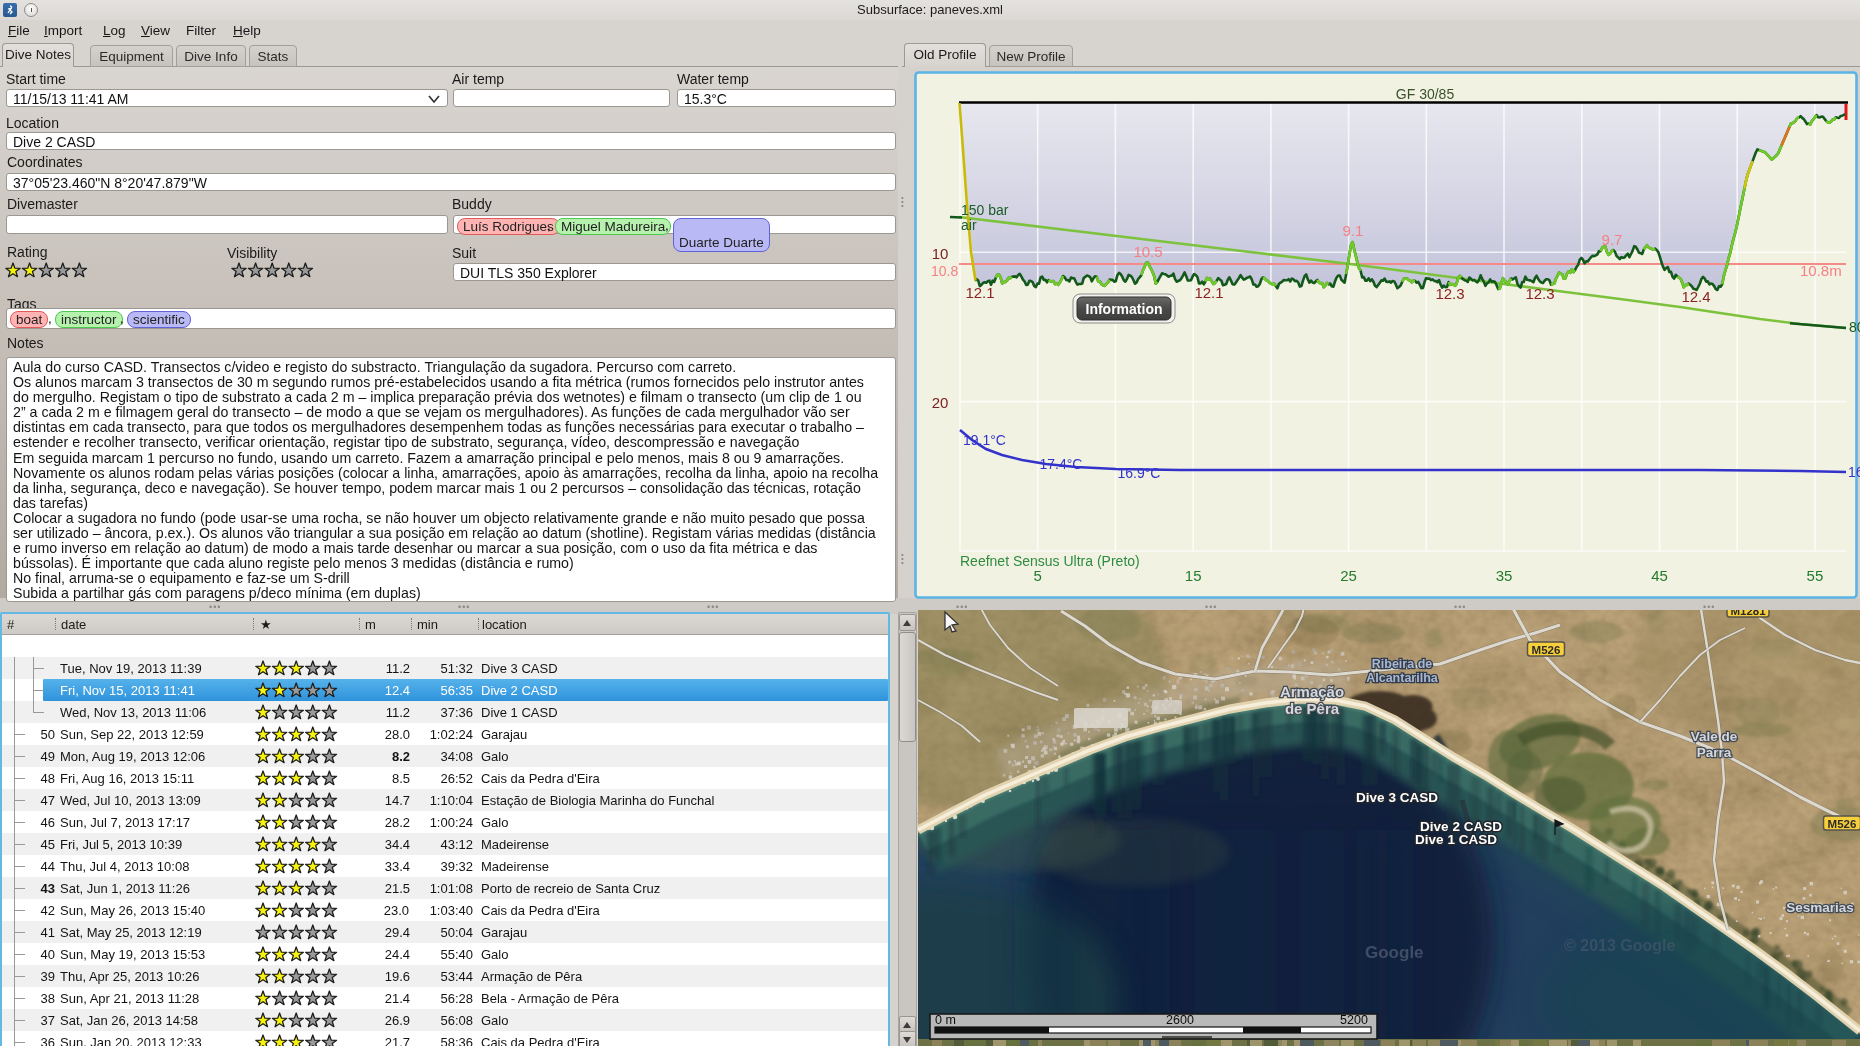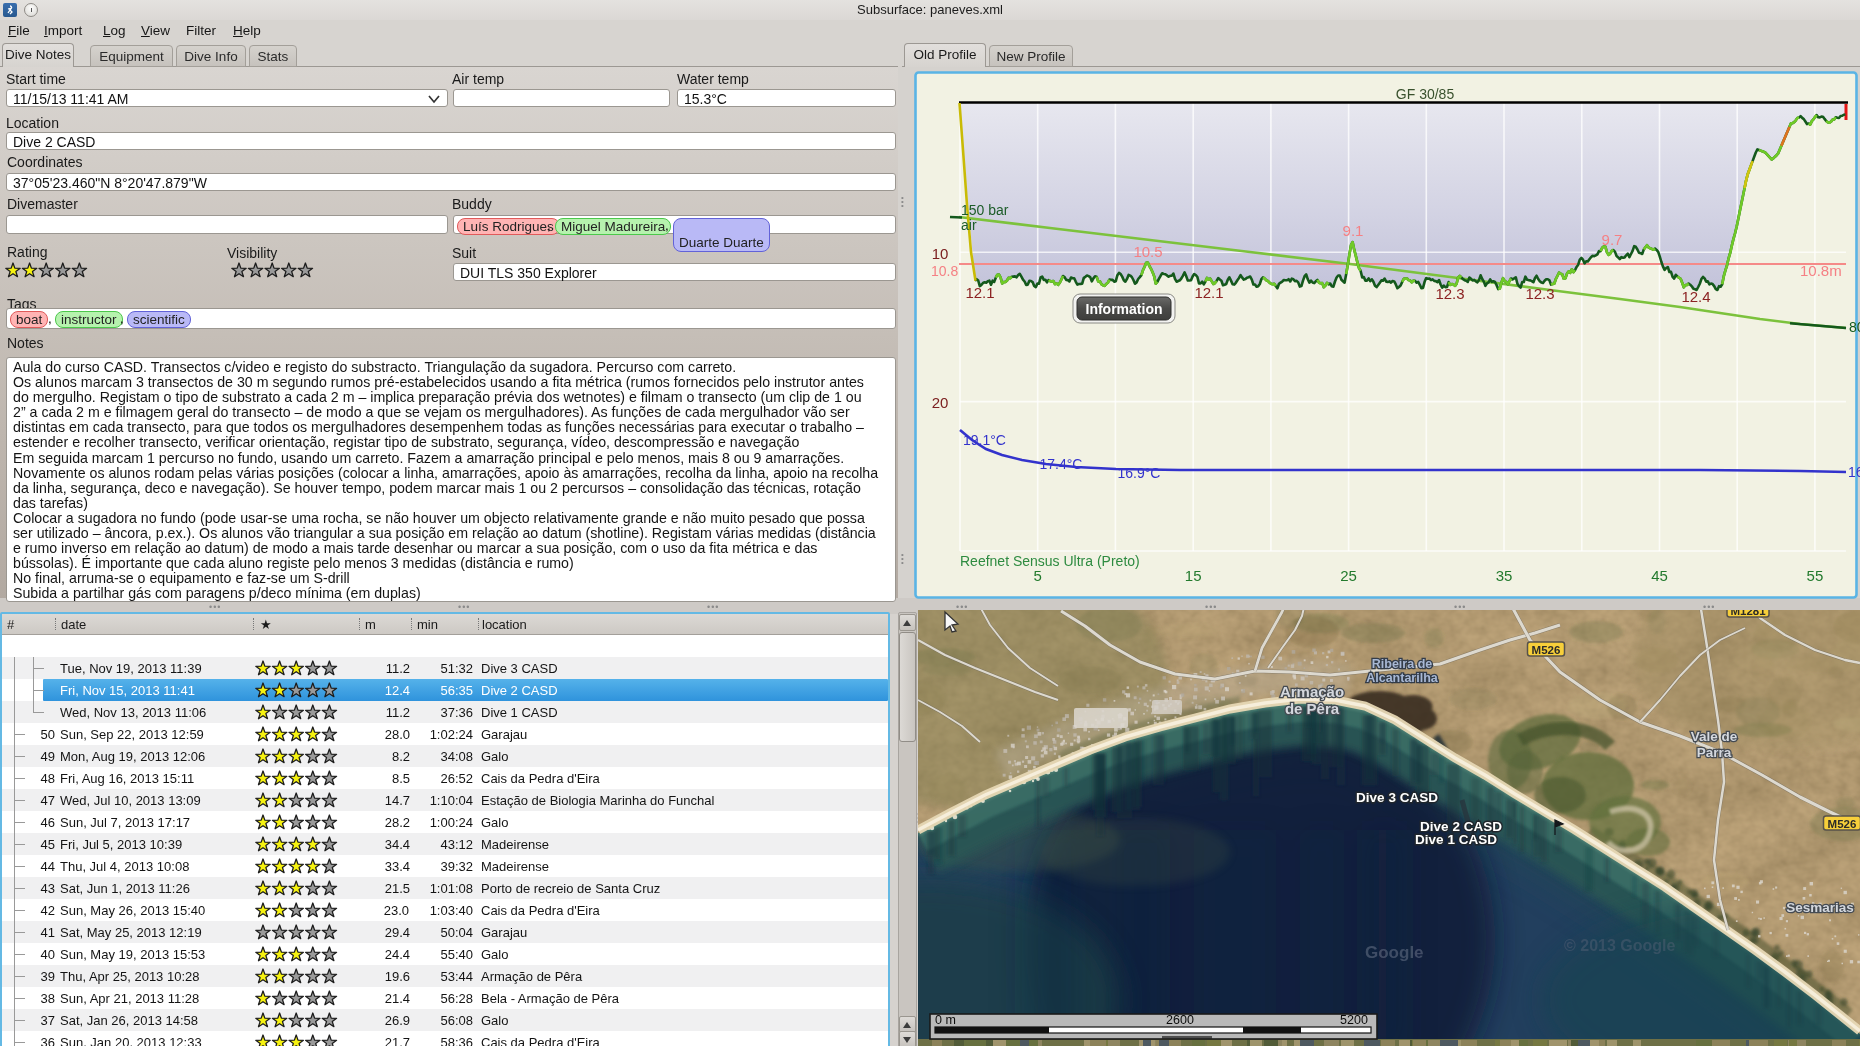--- a/index.html
+++ b/index.html
@@ -385,21 +385,21 @@
           </g>
           <g transform="translate(49.800000000000004,0)">
             <path d="M8.0,1.0 L9.8,6.1 L15.2,6.3 L10.9,9.6 L12.5,14.7 L8.0,11.7 L3.5,14.7 L5.1,9.6 L0.8,6.3 L6.2,6.1 Z" fill="#9a9a9a" stroke="#1c1c1c" stroke-width="1.3" stroke-linejoin="round"></path>
           </g>
           <g transform="translate(66.4,0)">
             <path d="M8.0,1.0 L9.8,6.1 L15.2,6.3 L10.9,9.6 L12.5,14.7 L8.0,11.7 L3.5,14.7 L5.1,9.6 L0.8,6.3 L6.2,6.1 Z" fill="#9a9a9a" stroke="#1c1c1c" stroke-width="1.3" stroke-linejoin="round"></path>
           </g>
         </svg>
       </span>
       <span style="position:absolute;left:408px;top:4px;width:0;direction:rtl;color:#141414">
-        <b style="font-weight:normal;position:absolute;right:0">8.2</b>
+        <b style="font-weight:bold;position:absolute;right:0">8.2</b>
       </span>
       <span style="position:absolute;left:471px;top:4px;width:0;direction:rtl;color:#141414">
         <b style="font-weight:normal;position:absolute;right:0">34:08</b>
       </span>
       <span style="position:absolute;left:479px;top:4px;color:#141414">Galo</span>
     </div>
     <div style="position:absolute;left:0;top:153px;width:100%;height:22px;background:#ffffff;font-size:13px;color:#141414">
       <i style="position:absolute;left:12px;top:0;height:22px;border-left:1px solid #999"></i>
       <i style="position:absolute;left:13px;top:11px;width:10px;border-top:1px solid #999"></i>
       <span style="position:absolute;left:53px;top:4px;width:0;direction:rtl;color:#141414">
@@ -566,21 +566,21 @@
       </span>
       <span style="position:absolute;left:471px;top:4px;width:0;direction:rtl;color:#141414">
         <b style="font-weight:normal;position:absolute;right:0">39:32</b>
       </span>
       <span style="position:absolute;left:479px;top:4px;color:#141414">Madeirense</span>
     </div>
     <div style="position:absolute;left:0;top:263px;width:100%;height:22px;background:#f0f0f1;font-size:13px;color:#141414">
       <i style="position:absolute;left:12px;top:0;height:22px;border-left:1px solid #999"></i>
       <i style="position:absolute;left:13px;top:11px;width:10px;border-top:1px solid #999"></i>
       <span style="position:absolute;left:53px;top:4px;width:0;direction:rtl;color:#141414">
-        <b style="font-weight:normal;position:absolute;right:0">43</b>
+        <b style="font-weight:bold;position:absolute;right:0">43</b>
       </span>
       <span style="position:absolute;left:58px;top:4px;color:#141414">Sat, Jun 1, 2013 11:26</span>
       <span style="position:absolute;left:253px;top:3px">
         <svg width="87" height="19" style="display:block">
           <g transform="translate(0.0,0)">
             <path d="M8.0,1.0 L9.8,6.1 L15.2,6.3 L10.9,9.6 L12.5,14.7 L8.0,11.7 L3.5,14.7 L5.1,9.6 L0.8,6.3 L6.2,6.1 Z" fill="#f6f210" stroke="#1c1c1c" stroke-width="1.3" stroke-linejoin="round"></path>
           </g>
           <g transform="translate(16.6,0)">
             <path d="M8.0,1.0 L9.8,6.1 L15.2,6.3 L10.9,9.6 L12.5,14.7 L8.0,11.7 L3.5,14.7 L5.1,9.6 L0.8,6.3 L6.2,6.1 Z" fill="#f6f210" stroke="#1c1c1c" stroke-width="1.3" stroke-linejoin="round"></path>
           </g>
@@ -704,21 +704,21 @@
         <b style="font-weight:normal;position:absolute;right:0">55:40</b>
       </span>
       <span style="position:absolute;left:479px;top:4px;color:#141414">Galo</span>
     </div>
     <div style="position:absolute;left:0;top:351px;width:100%;height:28px;background:#f0f0f1;font-size:13px;color:#141414">
       <i style="position:absolute;left:12px;top:0;height:22px;border-left:1px solid #999"></i>
       <i style="position:absolute;left:13px;top:11px;width:10px;border-top:1px solid #999"></i>
       <span style="position:absolute;left:53px;top:4px;width:0;direction:rtl;color:#141414">
         <b style="font-weight:normal;position:absolute;right:0">39</b>
       </span>
-      <span style="position:absolute;left:58px;top:4px;color:#141414">Thu, Apr 25, 2013 10:28</span>
+      <span style="position:absolute;left:58px;top:4px;color:#141414">Thu, Apr 25, 2013 10:26</span>
       <span style="position:absolute;left:253px;top:3px">
         <svg width="87" height="19" style="display:block">
           <g transform="translate(0.0,0)">
             <path d="M8.0,1.0 L9.8,6.1 L15.2,6.3 L10.9,9.6 L12.5,14.7 L8.0,11.7 L3.5,14.7 L5.1,9.6 L0.8,6.3 L6.2,6.1 Z" fill="#f6f210" stroke="#1c1c1c" stroke-width="1.3" stroke-linejoin="round"></path>
           </g>
           <g transform="translate(16.6,0)">
             <path d="M8.0,1.0 L9.8,6.1 L15.2,6.3 L10.9,9.6 L12.5,14.7 L8.0,11.7 L3.5,14.7 L5.1,9.6 L0.8,6.3 L6.2,6.1 Z" fill="#f6f210" stroke="#1c1c1c" stroke-width="1.3" stroke-linejoin="round"></path>
           </g>
           <g transform="translate(33.2,0)">
             <path d="M8.0,1.0 L9.8,6.1 L15.2,6.3 L10.9,9.6 L12.5,14.7 L8.0,11.7 L3.5,14.7 L5.1,9.6 L0.8,6.3 L6.2,6.1 Z" fill="#9a9a9a" stroke="#1c1c1c" stroke-width="1.3" stroke-linejoin="round"></path>

